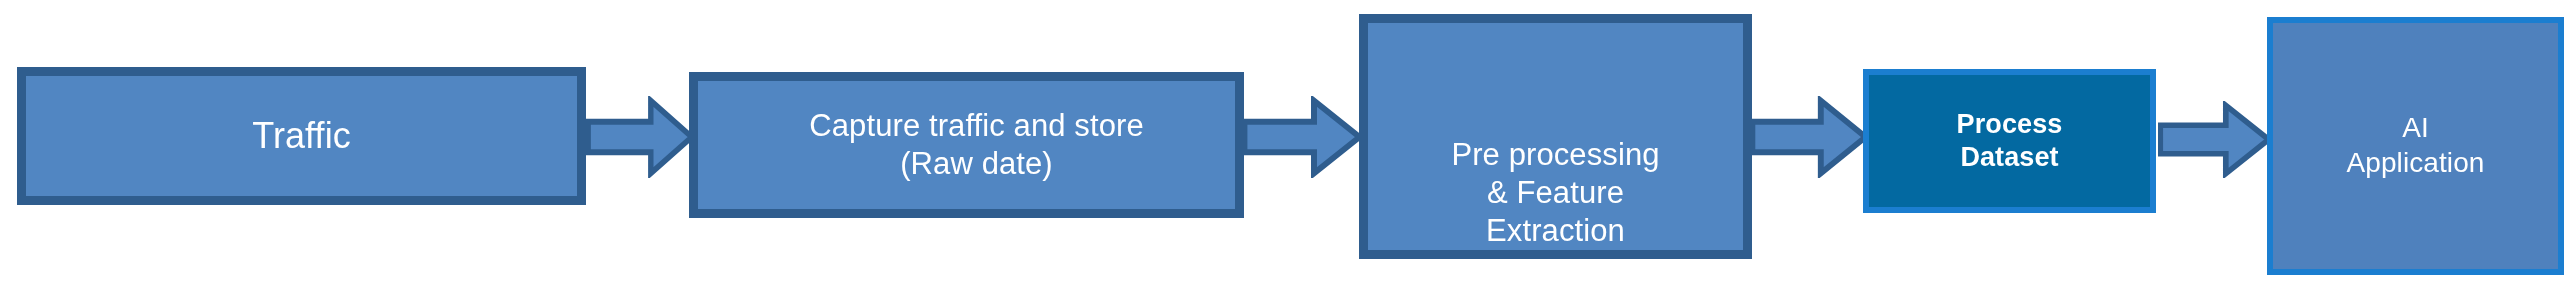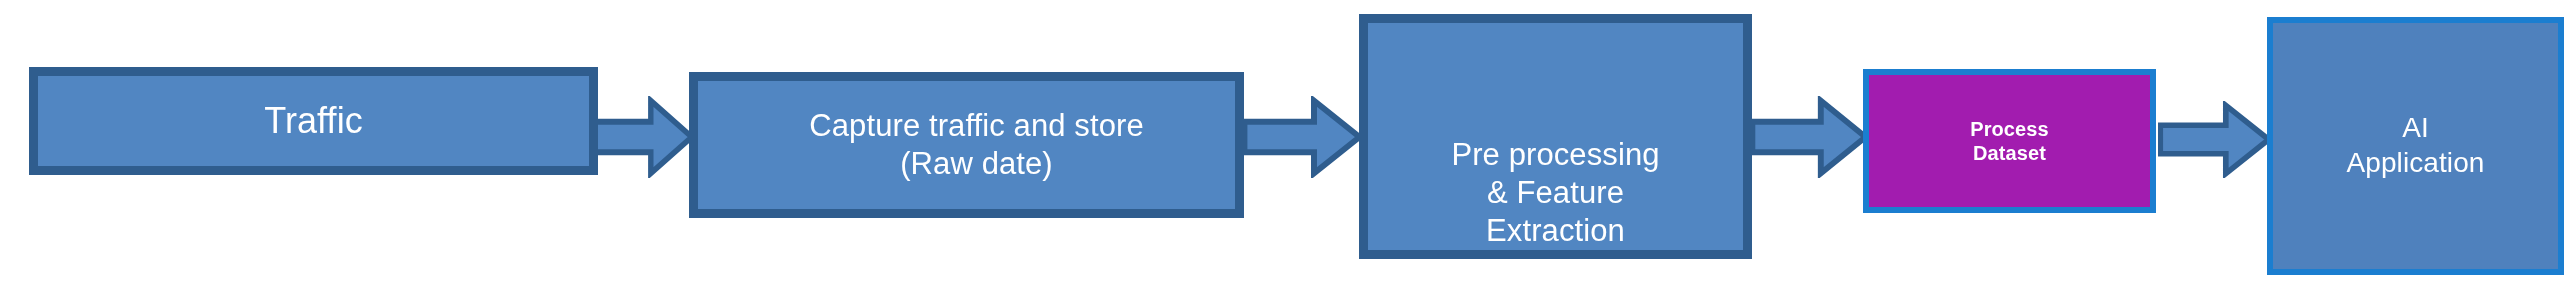--- a/index.html
+++ b/index.html
@@ -73,36 +73,36 @@
     <svg viewBox="0 0 100 70" preserveAspectRatio="none" aria-hidden="true">
       <path d="M2,22 L60,22 L60,4 L98,35 L60,66 L60,48 L2,48 Z" fill="#5186c2" stroke="#2f5d8e" stroke-width="5" stroke-linejoin="miter"></path>
     </svg>
   </div>
   <div class="arrow" id="arrow-3" style="left: 2158px; top: 101px; width: 113px; height: 77px;">
     <svg viewBox="0 0 100 70" preserveAspectRatio="none" aria-hidden="true">
       <path d="M2,22 L60,22 L60,4 L98,35 L60,66 L60,48 L2,48 Z" fill="#5186c2" stroke="#2f5d8e" stroke-width="5" stroke-linejoin="miter"></path>
     </svg>
   </div>
 
-  <div class="node navy" id="node-0" style="left: 17px; top: 67px; width: 569px; height: 108px; font-size: 36px; font-weight: normal; color: rgb(255, 255, 255); background: rgb(81, 134, 194); border-color: rgb(47, 93, 142); margin-left: 12px;">
+  <div class="node navy" id="node-0" style="left: 17px; top: 67px; width: 569px; height: 138px; font-size: 36px; font-weight: normal; color: rgb(255, 255, 255); background: rgb(81, 134, 194); border-color: rgb(47, 93, 142);">
     <span class="node-label">Traffic</span>
   </div>
 
   <div class="node navy" id="node-1" style="left: 689px; top: 72px; width: 555px; height: 146px; font-size: 31px; font-weight: normal; color: rgb(255, 255, 255); background: rgb(81, 134, 194); border-color: rgb(47, 93, 142); padding-left: 20px;">
     <span class="node-label">Capture traffic and store
 (Raw date)</span>
   </div>
 
   <div class="node navy" id="node-2" style="left: 1359px; top: 13.7px; width: 393px; height: 245px; font-size: 31px; font-weight: normal; color: rgb(255, 255, 255); background: rgb(81, 134, 194); border-color: rgb(47, 93, 142); align-items: flex-end;">
     <span class="node-label">Pre processing
 &amp; Feature
 Extraction</span>
   </div>
 
-  <div class="node bright bold" id="node-3" style="left: 1863px; top: 69px; width: 293px; height: 144px; font-size: 20px; font-weight: bold; color: rgb(255, 255, 255); background: #a21caf; border-color: rgb(27, 126, 208);">
+  <div class="node bright bold" id="node-3" style="left: 1863px; top: 69px; width: 293px; height: 144px; font-size: 27px; font-weight: bold; color: rgb(255, 255, 255); background: #0369a1; border-color: rgb(27, 126, 208);">
     <span class="node-label">Process
 Dataset</span>
   </div>
 
   <div class="node bright" id="node-4" style="left: 2267px; top: 16.5px; width: 297px; height: 258px; font-size: 28px; font-weight: normal; color: rgb(255, 255, 255); background: rgb(79, 129, 189); border-color: rgb(27, 126, 208); align-items: center;">
     <span class="node-label">AI
 Application</span>
   </div>
 
 </div>

